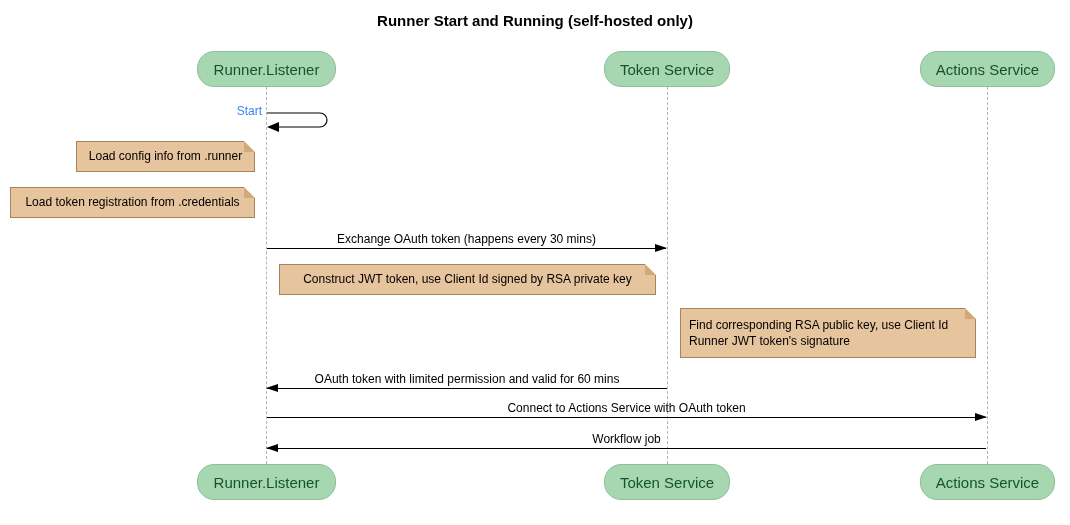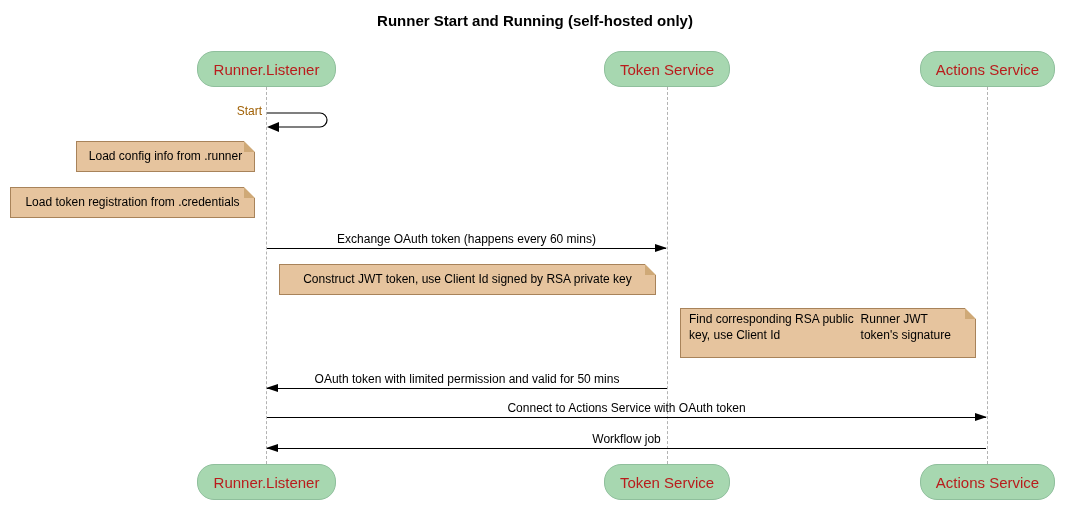--- a/index.html
+++ b/index.html
@@ -32,21 +32,21 @@
     position: absolute;
     height: 36px;
     background: var(--actor-fill, #a7d7b0);
     border: 1px solid var(--actor-border, #8fbf9c);
     border-radius: 17px;
     box-sizing: border-box;
     display: flex;
     align-items: center;
     justify-content: center;
     font-size: 15px;
-    color: #b91c1c;
+    color: #14532d;
   }
   .note {
     position: absolute;
     background: var(--note-fill, #e6c49e);
     border: 1px solid var(--note-border, #a8835a);
     box-sizing: border-box;
     font-size: 12px;
     display: flex;
     align-items: center;
     justify-content: center;
@@ -57,21 +57,21 @@
   .note::after {
     content: "";
     position: absolute;
     top: -1px; right: -1px;
     width: 0; height: 0;
     border-style: solid;
     border-width: 0 11px 11px 0;
     border-color: #ffffff #ffffff var(--note-fold, #cfa977) var(--note-fold, #cfa977);
   }
   .note.multiline {
-    flex-direction: row;
+    flex-direction: column;
     align-items: flex-start;
     justify-content: center;
     text-align: left;
     line-height: 16px;
   }
   .msg { position: absolute; }
   .msg-label {
     font-size: 12px;
     line-height: 14px;
     text-align: center;
@@ -101,21 +101,21 @@
     border-right: 12px solid var(--message, #000);
     border-top: 4.5px solid transparent;
     border-bottom: 4.5px solid transparent;
   }
   .self-label {
     position: absolute;
     font-size: 12px;
     line-height: 14px;
     text-align: right;
     white-space: nowrap;
-    color: #a16207;
+    color: #3b82f6;
   }
 </style>
 </head>
 <body>
 
 <div class="diagram">
 
   <div class="title">Runner Start and Running (self-hosted only)</div>
 
   <div class="lifeline" style="left:266px;"></div>
@@ -146,26 +146,26 @@
   </div>
   <div class="note" style="left:10px; top:187px; width:245px; height:31px;">
     <span>Load token registration from .credentials</span>
   </div>
   <div class="note multiline" style="left:680px; top:308px; width:296px; height:50px;">
     <span>Find corresponding RSA public key, use Client Id</span>
     <span>Runner JWT token's signature</span>
   </div>
 
   <div class="msg" style="left:267px; top:232px; width:399px;">
-    <div class="msg-label">Exchange OAuth token (happens every 60 mins)</div>
+    <div class="msg-label">Exchange OAuth token (happens every 30 mins)</div>
     <div class="msg-line arrow-right"></div>
   </div>
 
   <div class="msg" style="left:267px; top:372px; width:400px;">
-    <div class="msg-label">OAuth token with limited permission and valid for 50 mins</div>
+    <div class="msg-label">OAuth token with limited permission and valid for 60 mins</div>
     <div class="msg-line arrow-left"></div>
   </div>
 
   <div class="msg" style="left:267px; top:432px; width:719px;">
     <div class="msg-label">Workflow job</div>
     <div class="msg-line arrow-left"></div>
   </div>
 
   <div class="msg" style="left:267px; top:401px; width:719px;">
     <div class="msg-label">Connect to Actions Service with OAuth token</div>

